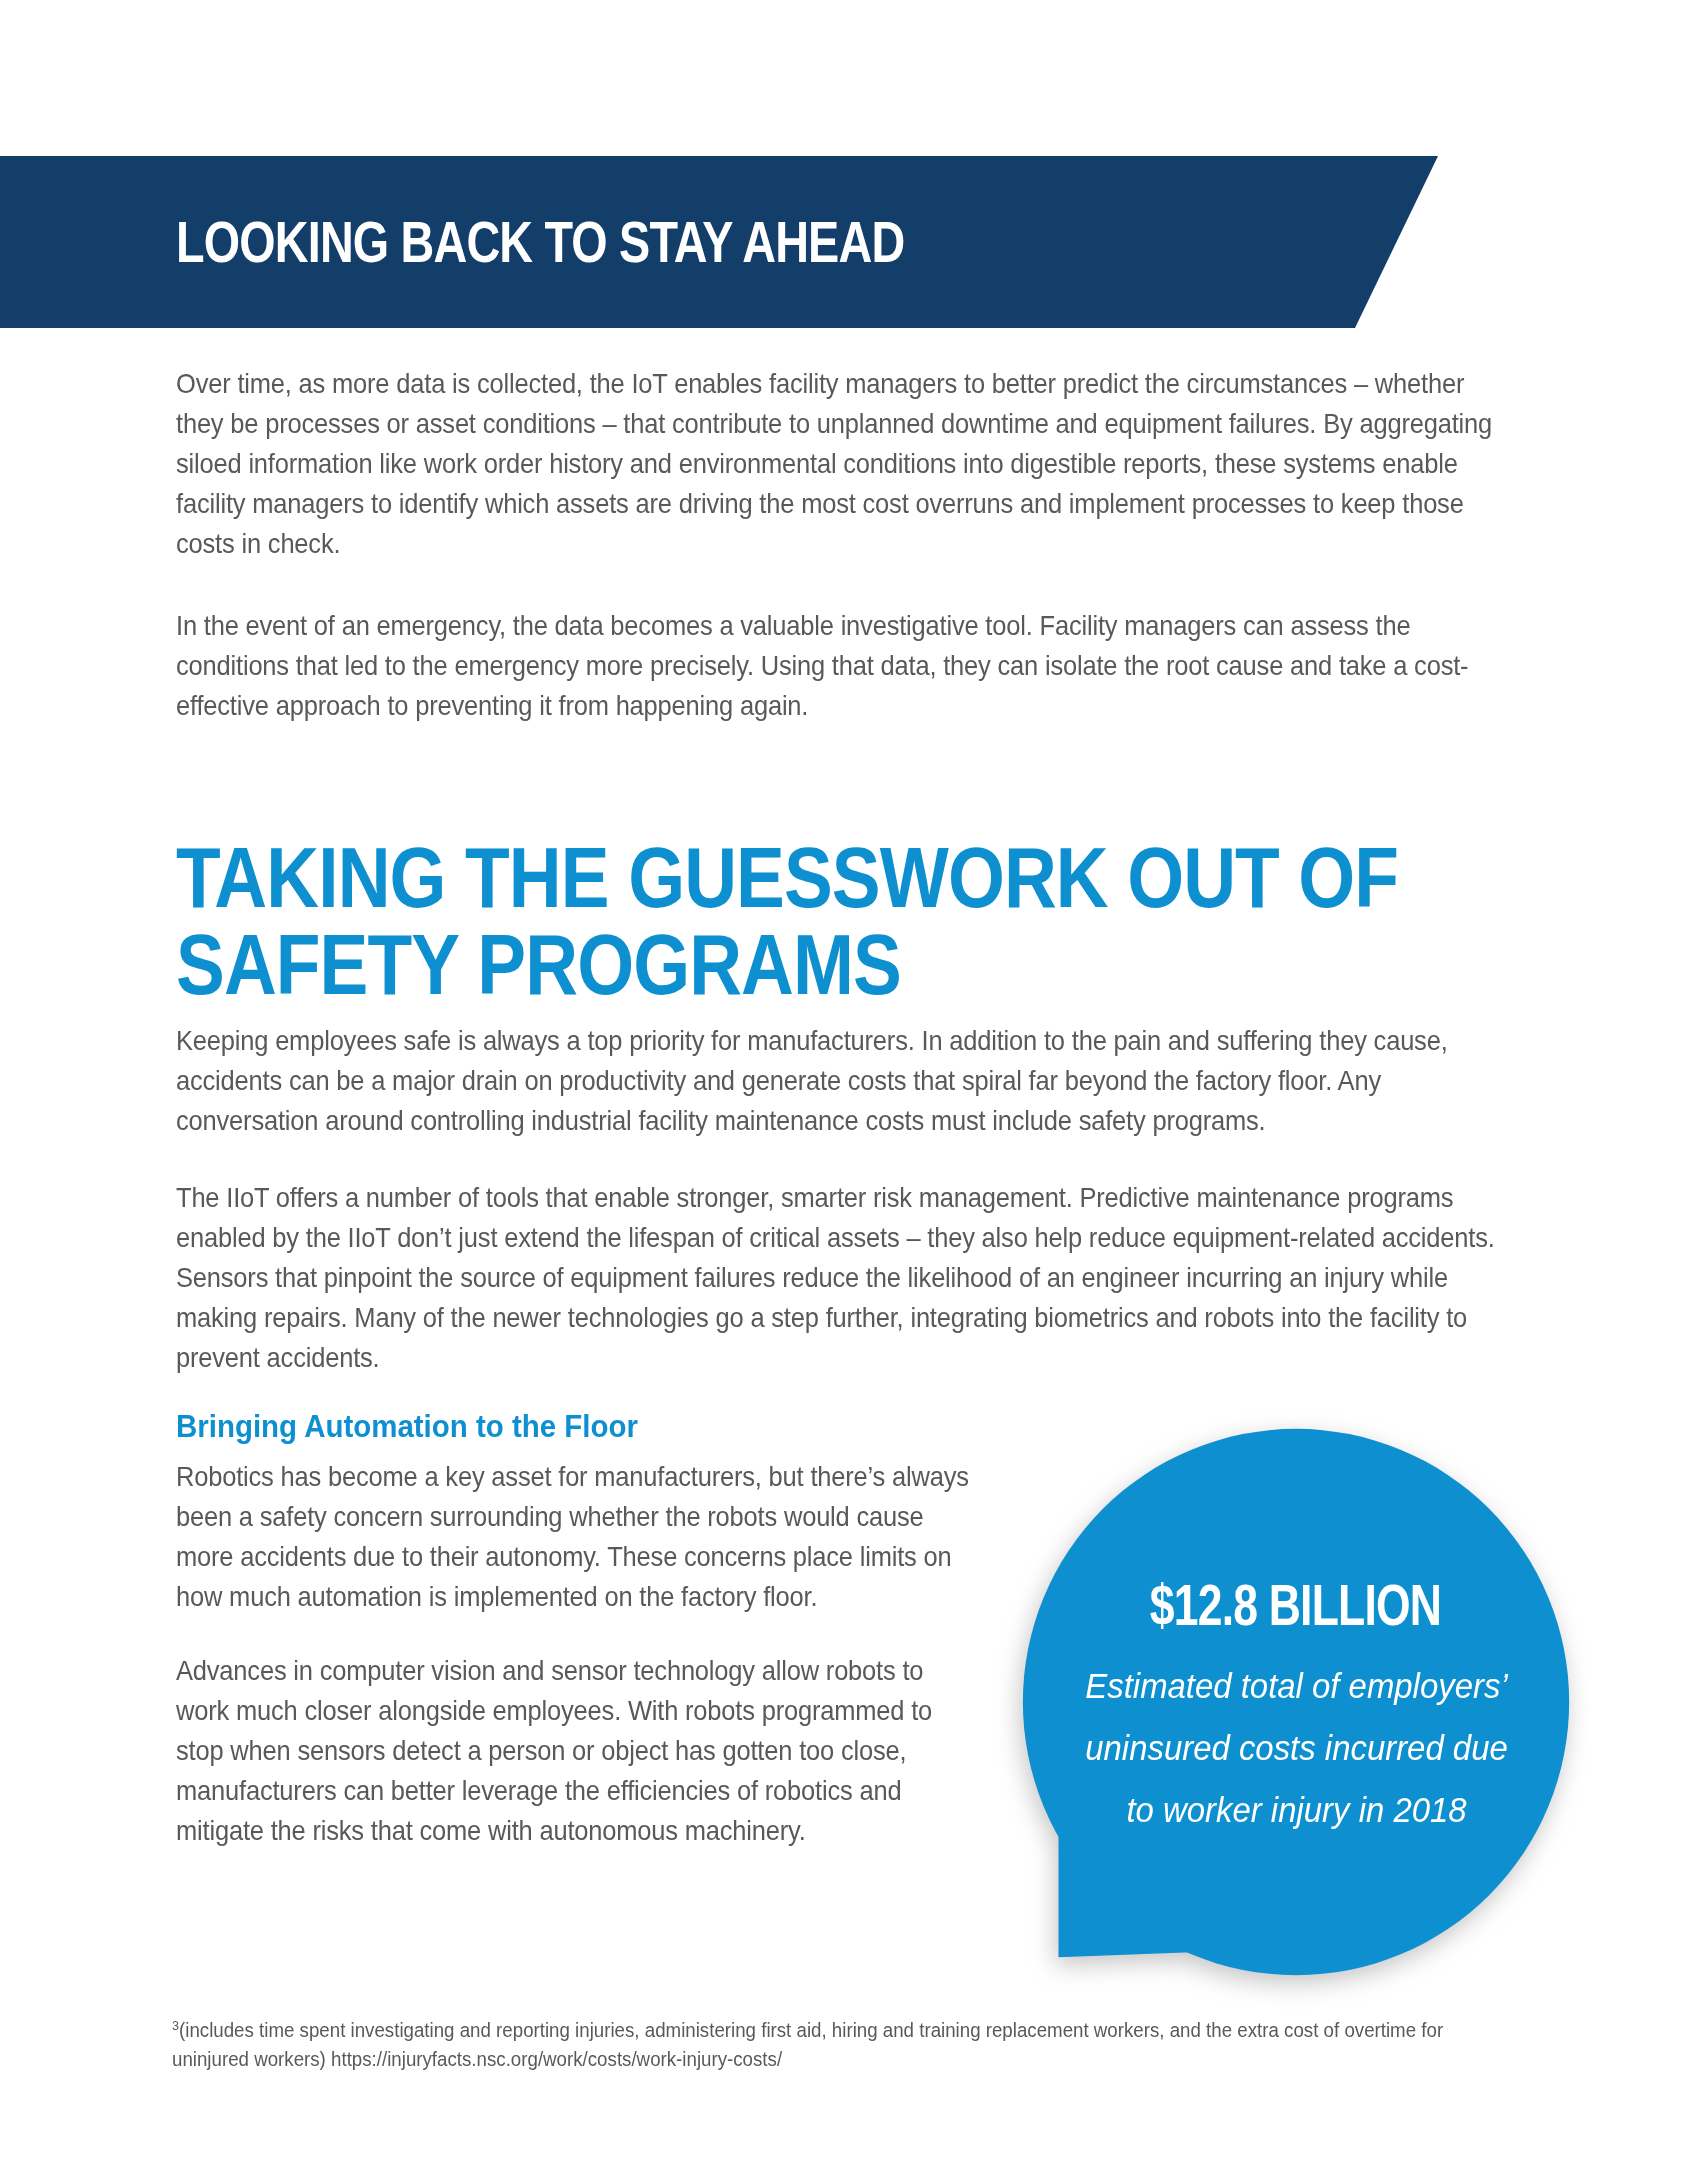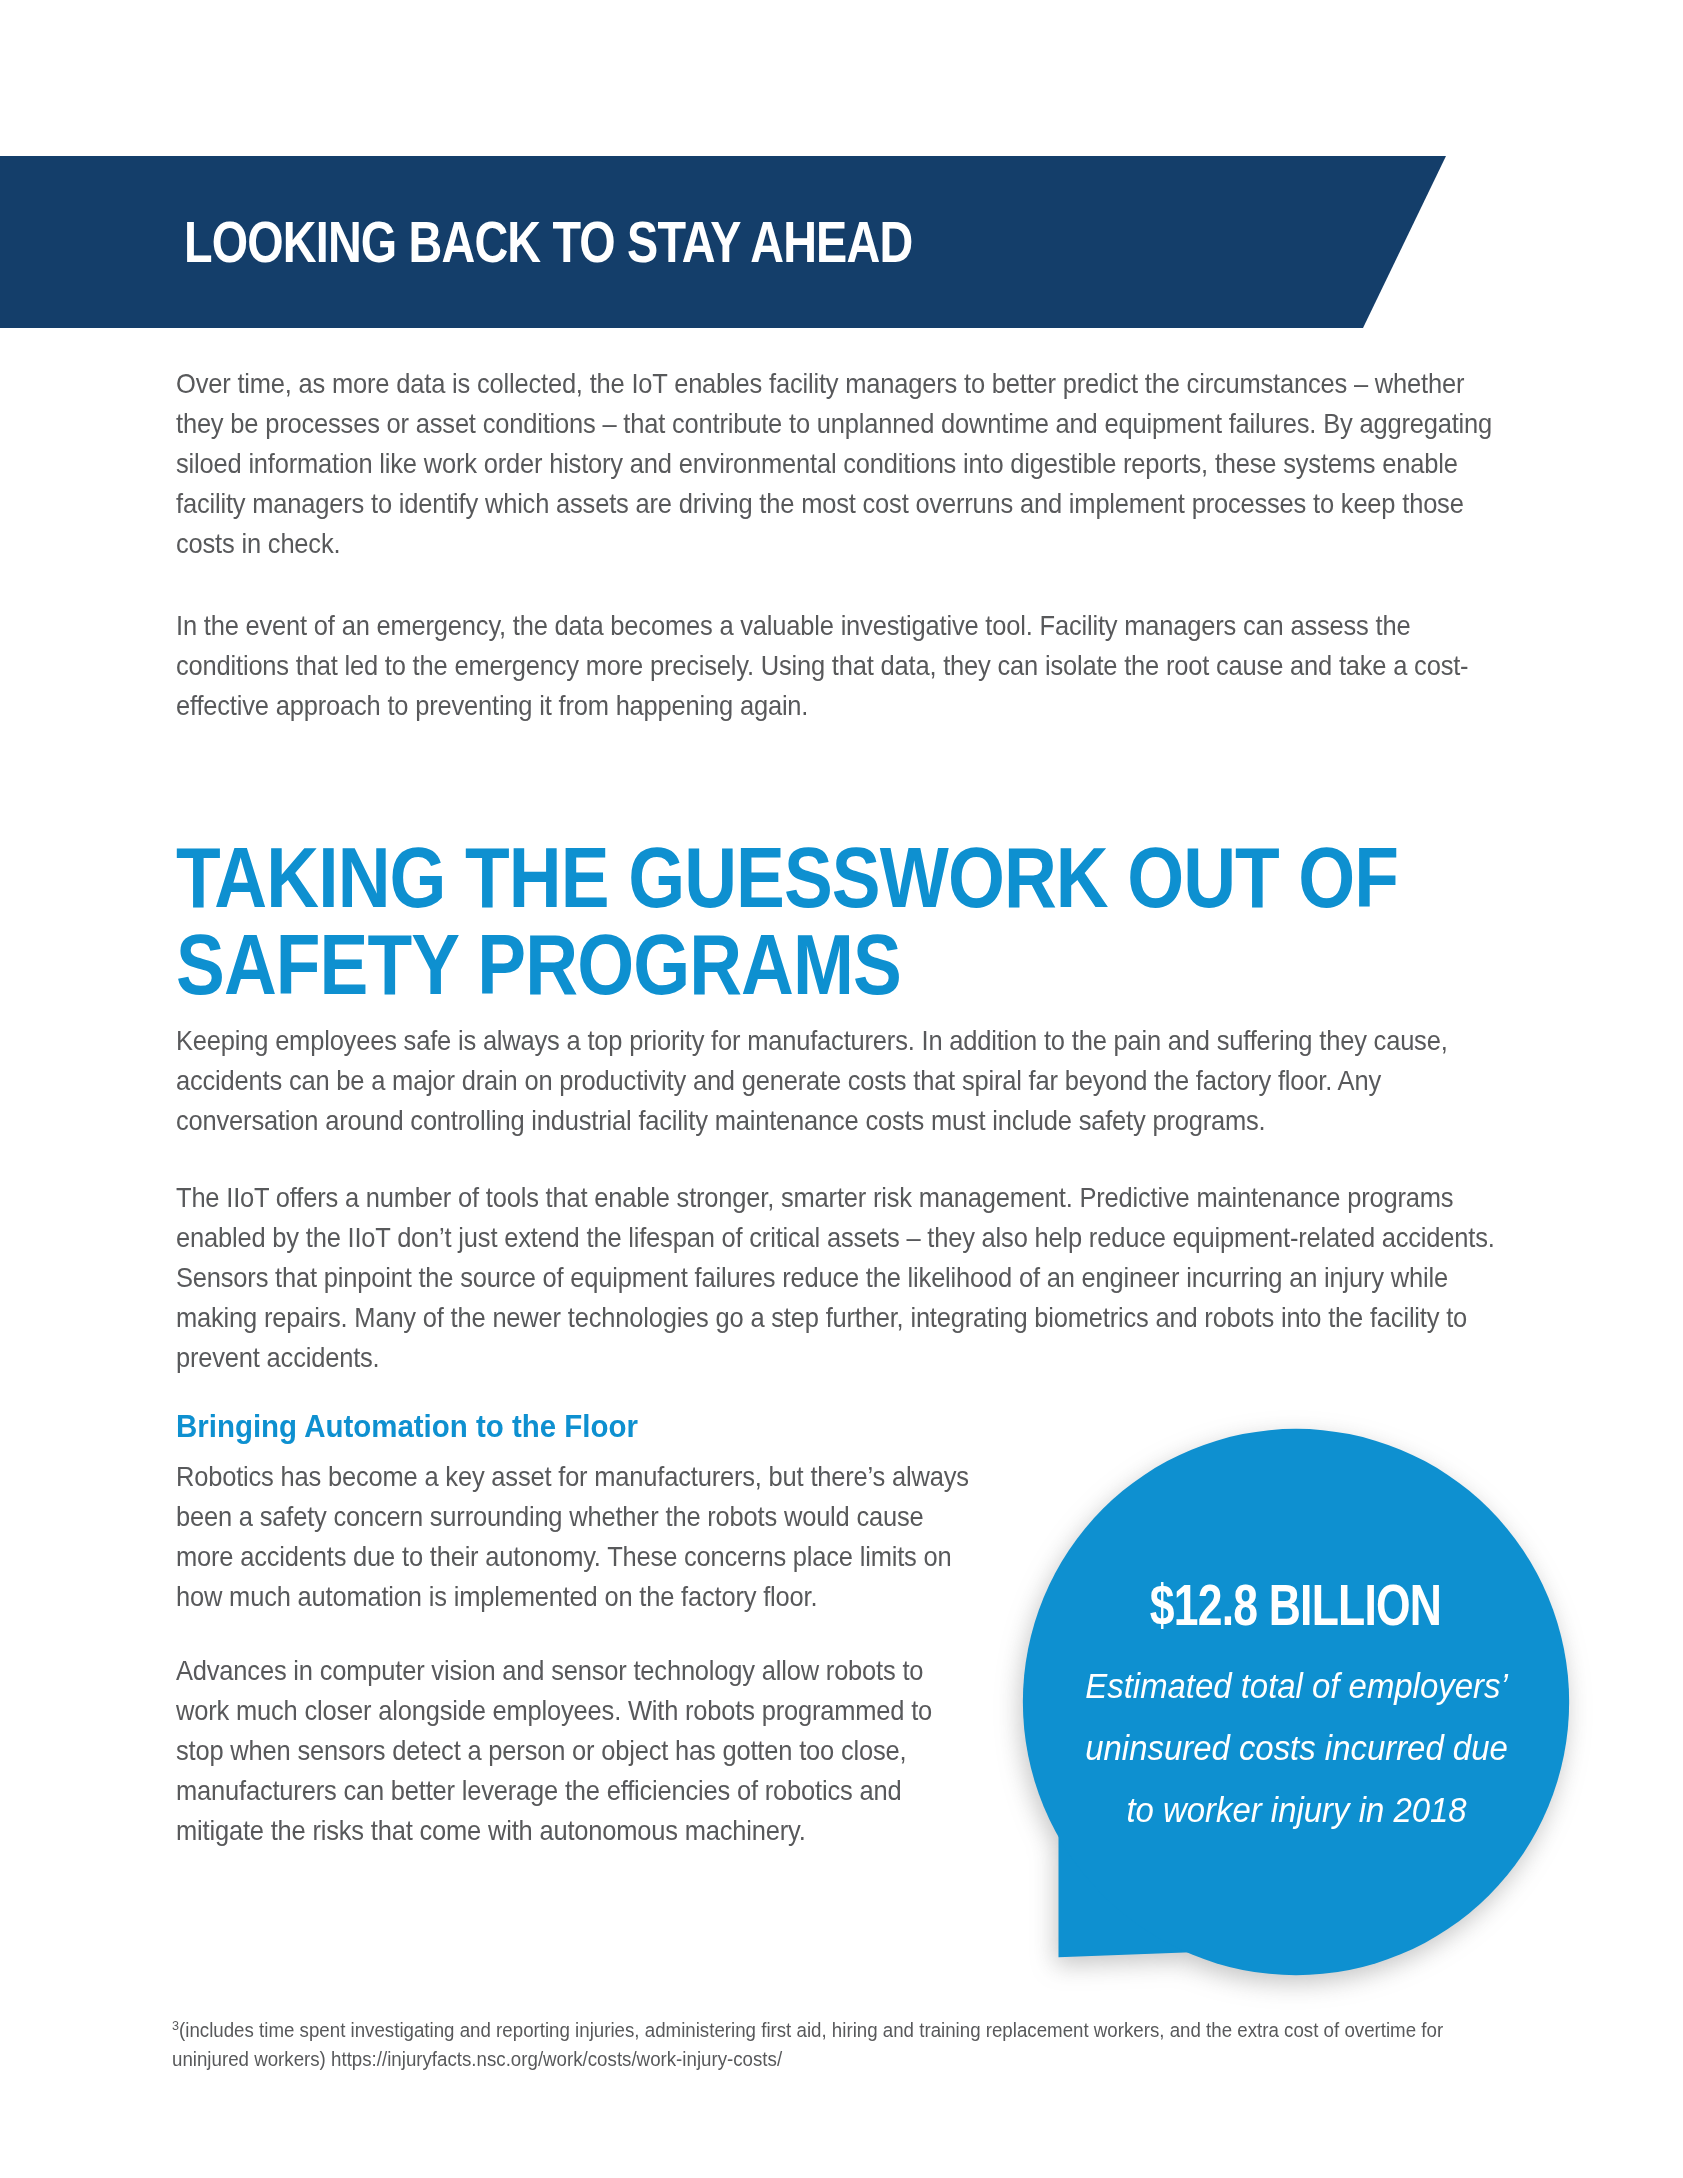--- a/index.html
+++ b/index.html
@@ -9,21 +9,21 @@
     background:#ffffff;
     overflow:hidden;
     font-family:"Liberation Sans", sans-serif;
   }
   
   .banner{
     position:absolute;left:0;top:156px;
     width:1438px;height:172px;
     background:#143e6a;
     clip-path:polygon(0 0,100% 0,calc(100% - 83px) 100%,0 100%);
-    display:flex;align-items:center;padding-left:8px;
+    display:flex;align-items:center;
   }
   .banner-title{
     margin-left:176px;
     color:#ffffff;
     font-size:57px;font-weight:800;
     letter-spacing:-1px;
     white-space:pre;
     transform:scaleX(0.82);
     transform-origin:left center;
   }

